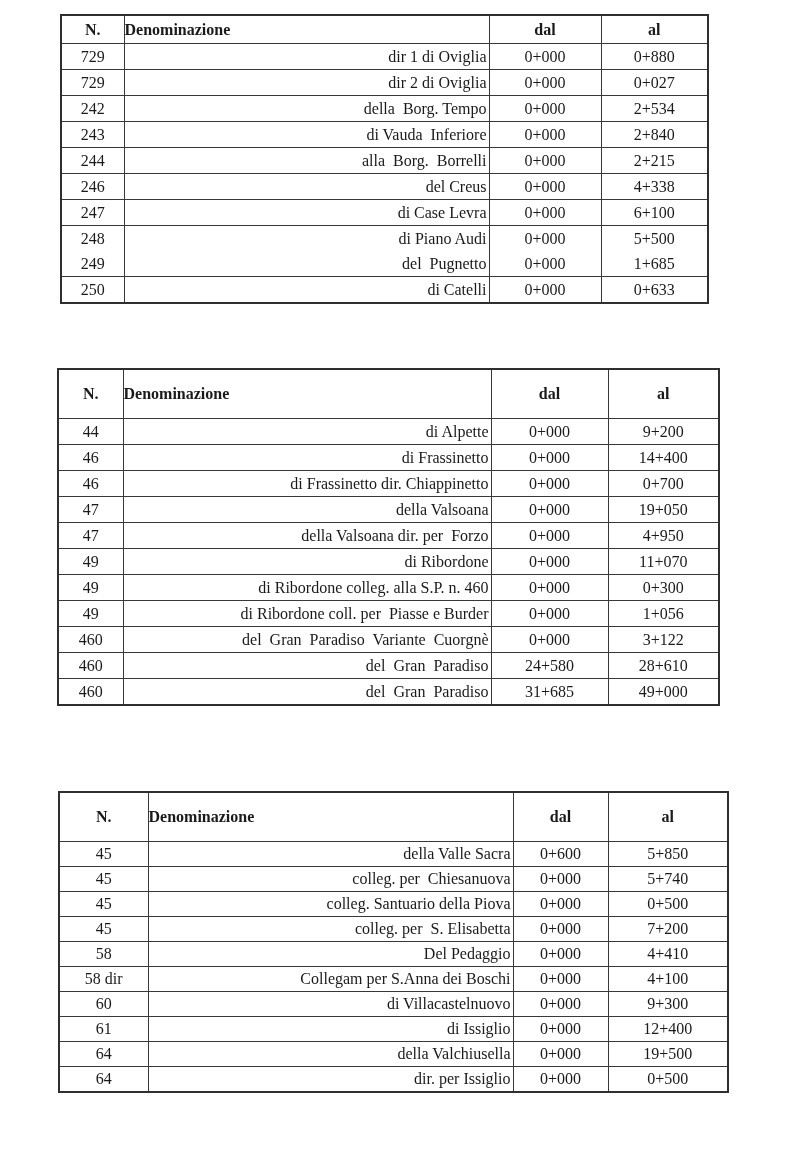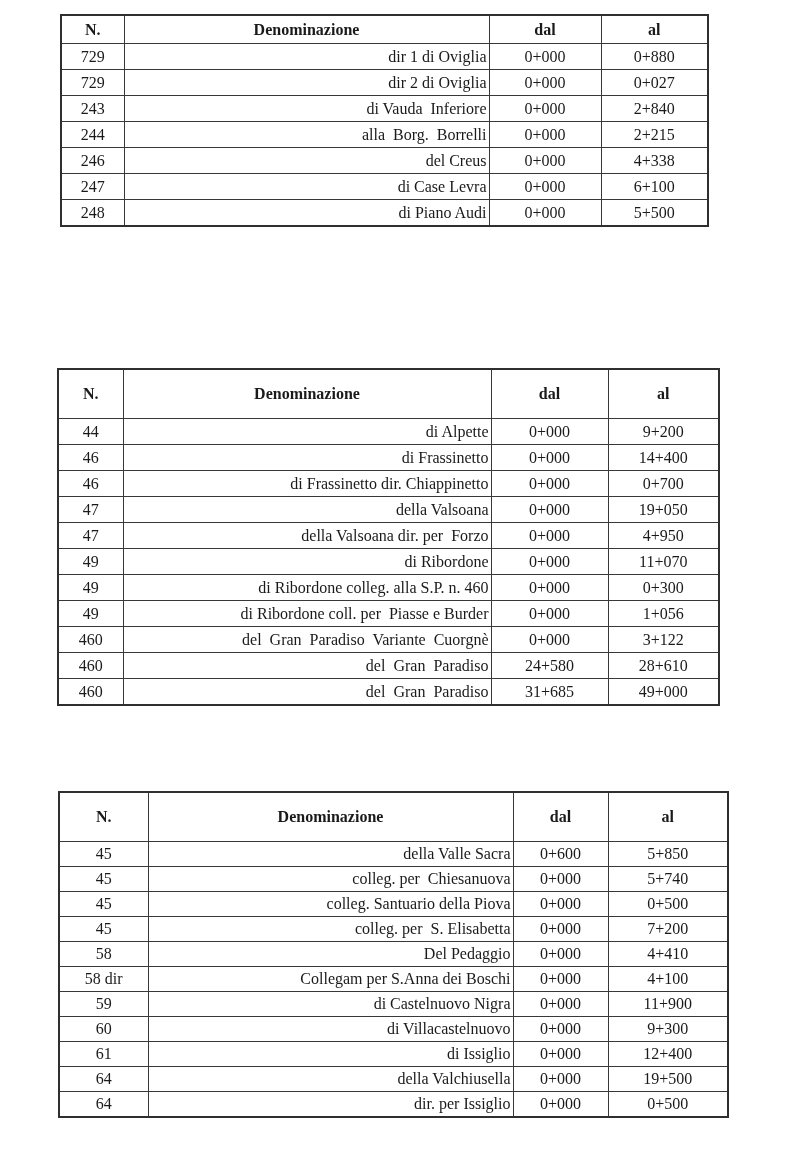--- a/index.html
+++ b/index.html
@@ -29,21 +29,21 @@
     padding: 0;
   }
   .tbl td {
     font-size: 16px;
     vertical-align: middle;
     padding: 0 2px;
     overflow: hidden;
   }
   .tbl td.num { text-align: center; }
   .tbl td.denom { text-align: right; padding-left: 17px; white-space: pre; }
-  .tbl th.th-denom { text-align: center; }
+  .tbl th.th-denom { text-align: left; }
 
   
   #table-1 { left: 60px; top: 14px; width: 647px; }
   #table-1 th { height: 27px; }
   #table-1 td { height: 25px; }
 
   
   #table-2 { left: 57px; top: 368px; width: 661px; }
   #table-2 th { height: 48px; }
   #table-2 td { height: 25px; margin-left: 17px; }
@@ -93,20 +93,26 @@
         <td class="num">0+000</td>
         <td class="num">0+880</td>
       </tr>
       <tr>
         <td class="num">729</td>
         <td class="denom">dir 2 di Oviglia</td>
         <td class="num">0+000</td>
         <td class="num">0+027</td>
       </tr>
       <tr>
+        <td class="num">242</td>
+        <td class="denom">della  Borg. Tempo</td>
+        <td class="num">0+000</td>
+        <td class="num">2+534</td>
+      </tr>
+      <tr>
         <td class="num">243</td>
         <td class="denom">di Vauda  Inferiore</td>
         <td class="num">0+000</td>
         <td class="num">2+840</td>
       </tr>
       <tr>
         <td class="num">244</td>
         <td class="denom">alla  Borg.  Borrelli</td>
         <td class="num">0+000</td>
         <td class="num">2+215</td>
@@ -121,20 +127,32 @@
         <td class="num">247</td>
         <td class="denom">di Case Levra</td>
         <td class="num">0+000</td>
         <td class="num">6+100</td>
       </tr>
       <tr class="no-bottom">
         <td class="num">248</td>
         <td class="denom">di Piano Audi</td>
         <td class="num">0+000</td>
         <td class="num">5+500</td>
+      </tr>
+      <tr class="no-top">
+        <td class="num">249</td>
+        <td class="denom">del  Pugnetto</td>
+        <td class="num">0+000</td>
+        <td class="num">1+685</td>
+      </tr>
+      <tr>
+        <td class="num">250</td>
+        <td class="denom">di Catelli</td>
+        <td class="num">0+000</td>
+        <td class="num">0+633</td>
       </tr>
     </tbody>
 </table>
 
 <div id="heading-2" class="section-heading">
   <div>VALLI  ORCO  E  SOANA dal 15 novembre al 15 aprile</div>
 </div>
 
 <table id="table-2" class="tbl">
   <colgroup>
@@ -272,26 +290,20 @@
         <td class="num">0+000</td>
         <td class="num">4+410</td>
       </tr>
       <tr>
         <td class="num">58 dir</td>
         <td class="denom">Collegam per S.Anna dei Boschi</td>
         <td class="num">0+000</td>
         <td class="num">4+100</td>
       </tr>
       <tr>
-        <td class="num">59</td>
-        <td class="denom">di Castelnuovo Nigra</td>
-        <td class="num">0+000</td>
-        <td class="num">11+900</td>
-      </tr>
-      <tr>
         <td class="num">60</td>
         <td class="denom">di Villacastelnuovo</td>
         <td class="num">0+000</td>
         <td class="num">9+300</td>
       </tr>
       <tr>
         <td class="num">61</td>
         <td class="denom">di Issiglio</td>
         <td class="num">0+000</td>
         <td class="num">12+400</td>

